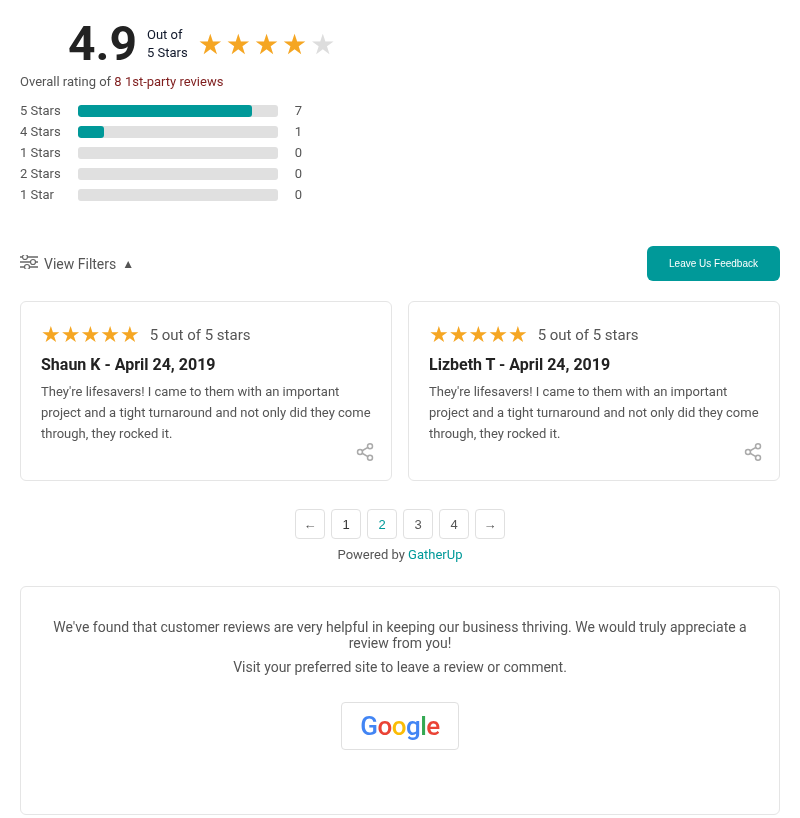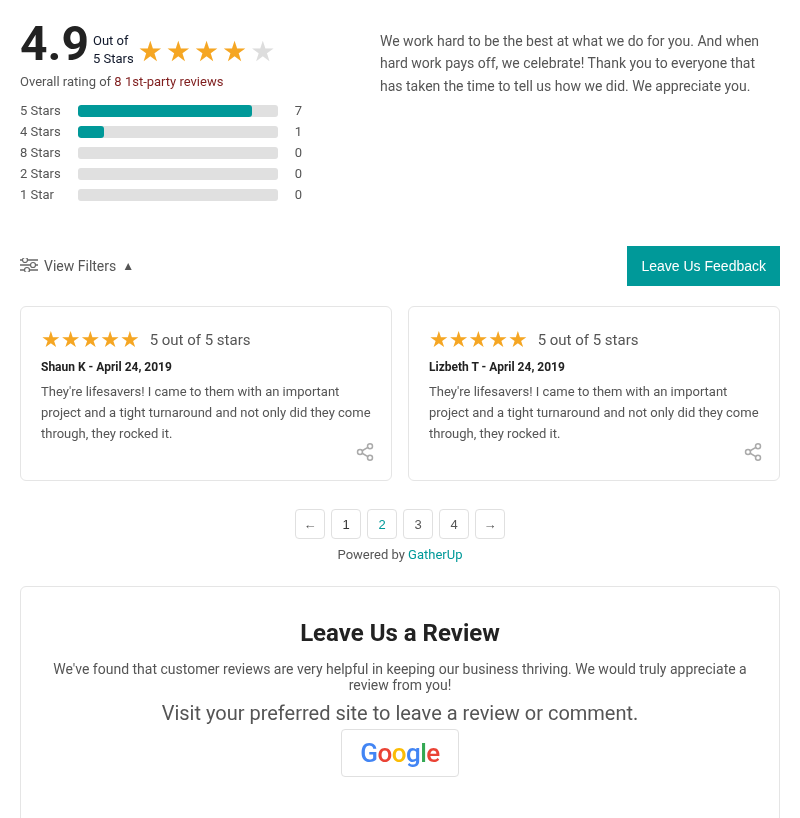--- a/index.html
+++ b/index.html
@@ -17,23 +17,24 @@
       margin-bottom: 24px;
       padding-bottom: 20px;
     }
 
     .rating-left {
       min-width: 320px;
     }
 
     .big-rating {
       display: flex;
-      align-items: flex-end;
-      gap: 4px;
+      align-items: center;
+      gap: 10px;
       margin-bottom: 6px;
+      margin-left: 48px;
     }
 
     .big-number {
       font-size: 48px;
       font-weight: 700;
       color: #222;
       line-height: 1;
     }
 
     .out-of {
@@ -129,23 +130,23 @@
       gap: 6px;
       color: #555;
       font-size: 14px;
       cursor: pointer;
     }
 
     .leave-feedback-btn {
       background: #009999;
       color: #fff;
       border: none;
-      padding: 12px 14px;
-      border-radius: 0;
-      font-size: 14px;
+      padding: 12px 22px;
+      border-radius: 6px;
+      font-size: 10px;
       cursor: pointer;
       font-weight: 500;
     }
 
     .reviews-grid {
       display: grid;
       grid-template-columns: 1fr 1fr;
       gap: 16px;
       margin-bottom: 28px;
     }
@@ -164,21 +165,21 @@
       margin-bottom: 8px;
     }
 
     .review-star-label {
       font-size: 15px;
       color: #555;
       margin-left: 6px;
     }
 
     .reviewer-name {
-      font-size: 12px;
+      font-size: 16px;
       font-weight: 700;
       color: #222;
       margin-bottom: 8px;
     }
 
     .review-text {
       font-size: 13px;
       color: #555;
       line-height: 1.6;
       margin-bottom: 16px;
@@ -245,23 +246,23 @@
       margin-bottom: 14px;
     }
 
     .leave-review-desc {
       font-size: 14px;
       color: #555;
       margin-bottom: 8px;
     }
 
     .leave-review-sub {
-      font-size: 20px;
-      color: #555;
-      margin-bottom: 4px;
+      font-size: 14px;
+      color: #555;
+      margin-bottom: 27px;
     }
 
     .google-logo {
       display: inline-flex;
       align-items: center;
       gap: 0;
       font-size: 26px;
       font-weight: 500;
       margin-bottom: 16px;
       letter-spacing: -0.5px;
@@ -316,21 +317,21 @@
       <span class="bar-count">7</span>
     </div>
         <div class="bar-row">
       <span class="bar-label">4 Stars</span>
       <div class="bar-track">
         <div class="bar-fill" style="width:13%"></div>
       </div>
       <span class="bar-count">1</span>
     </div>
         <div class="bar-row">
-      <span class="bar-label">8 Stars</span>
+      <span class="bar-label">1 Stars</span>
       <div class="bar-track">
         <div class="bar-fill" style="width:0%"></div>
       </div>
       <span class="bar-count">0</span>
     </div>
         <div class="bar-row">
       <span class="bar-label">2 Stars</span>
       <div class="bar-track">
         <div class="bar-fill" style="width:0%"></div>
       </div>
@@ -338,21 +339,20 @@
     </div>
         <div class="bar-row">
       <span class="bar-label">1 Star</span>
       <div class="bar-track">
         <div class="bar-fill" style="width:0%"></div>
       </div>
       <span class="bar-count">0</span>
     </div>
       </div>
   </div>
-  <div class="description-text">We work hard to be the best at what we do for you. And when hard work pays off, we celebrate! Thank you to everyone that has taken the time to tell us how we did. We appreciate you.</div>
 </div>
 
 <div class="controls-row">
   <div class="view-filters">
     <span>
       <svg width="18" height="14" viewBox="0 0 18 14" fill="none" xmlns="http://www.w3.org/2000/svg">
         <line x1="0" y1="2" x2="18" y2="2" stroke="#666" stroke-width="1.5"></line>
         <line x1="0" y1="7" x2="18" y2="7" stroke="#666" stroke-width="1.5"></line>
         <line x1="0" y1="12" x2="18" y2="12" stroke="#666" stroke-width="1.5"></line>
         <circle cx="5" cy="2" r="2.5" fill="white" stroke="#666" stroke-width="1.2"></circle>
@@ -411,21 +411,20 @@
     <button class="page-btn">4</button>
     <button class="page-btn">→</button>
   </div>
 
 <div class="powered-by">
   <span>Powered by</span>
   <a href="#">GatherUp</a>
 </div>
 
 <div class="leave-review-section">
-  <div class="leave-review-title">Leave Us a Review</div>
   <div class="leave-review-desc">We've found that customer reviews are very helpful in keeping our business thriving. We would truly appreciate a review from you!</div>
   <div class="leave-review-sub">Visit your preferred site to leave a review or comment.</div>
   <div style="margin-bottom:16px">
     <div class="google-logo">
       <span class="g-blue">G</span>
         <span class="g-red">o</span>
         <span class="g-yellow">o</span>
         <span class="g-blue">g</span>
         <span class="g-green">l</span>
         <span class="g-red">e</span>

